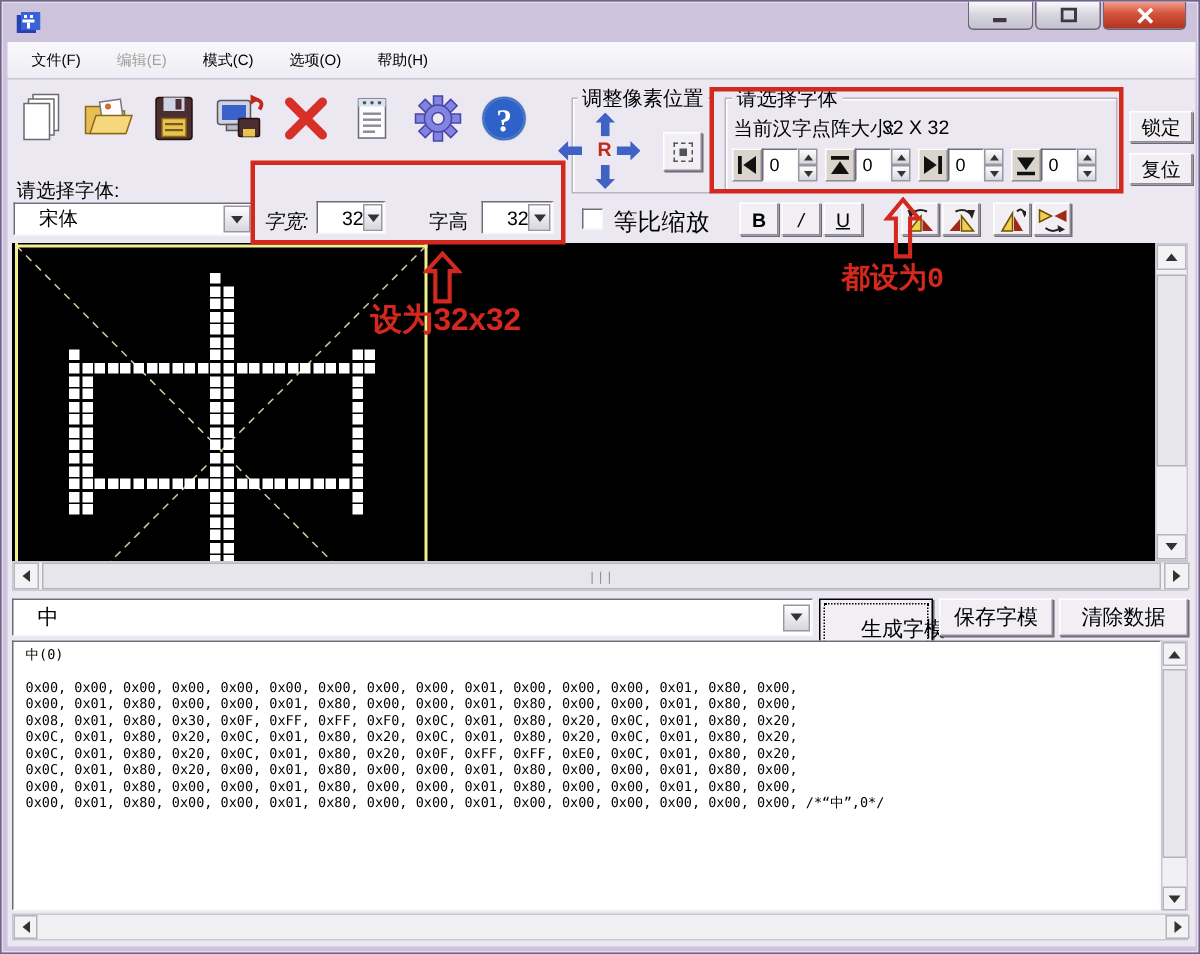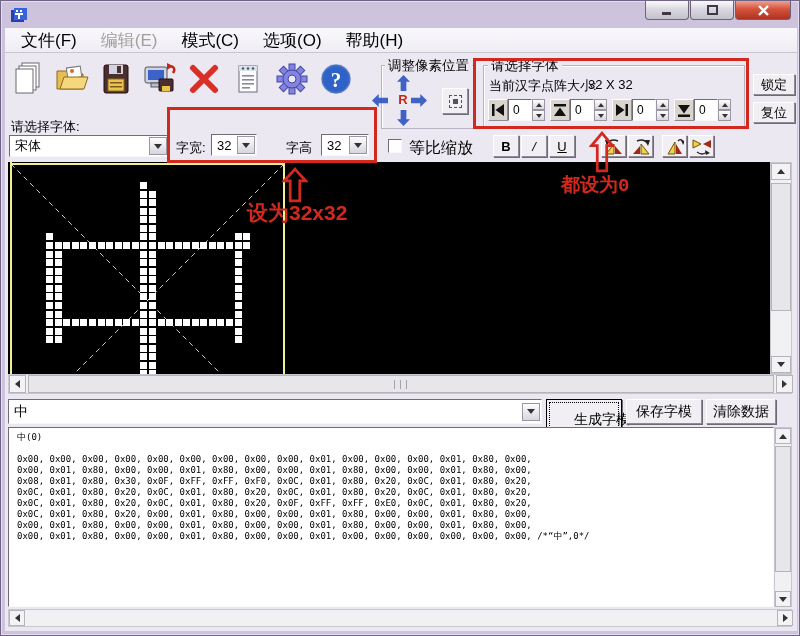--- a/index.html
+++ b/index.html
@@ -13,37 +13,37 @@
   .title-text { font-size:13px; color:#111; letter-spacing:.2px; }
   .winbtns { position:absolute; right:6px; top:-2px; display:flex; }
   .winbtn { height:19px; border:1px solid #6d6478; border-top:none; display:flex;
             align-items:center; justify-content:center; border-radius:0 0 4px 4px; margin-left:1px;
             background:linear-gradient(#fbfbfd,#d9d8e0 45%,#c3c2cd); }
   .winbtn.close { background:linear-gradient(#f0a091,#d5533b 45%,#b03220); }
   
   .menubar { position:absolute; left:4px; top:27px; width:792px; height:25px;
              background:linear-gradient(#f9f8fb,#efedf4); border-bottom:1px solid #cac5d2;
              display:flex; align-items:center; padding-left:4px; }
-  .menu-item { font-size:17px; padding:3px 12px; color:#000; }
+  .menu-item { font-size:10px; padding:3px 12px; color:#000; }
   .menu-item.disabled { color:#a39f9b; }
   
   .panel { position:absolute; left:4px; top:52px; width:792px; height:578px; background:#ebe8f1; }
   .abs { position:absolute; }
   .lbl { font-size:13px; color:#000; white-space:nowrap; }
   
   .tbtn { width:42px; height:44px; display:flex; align-items:center; justify-content:center; background:transparent; }
   
   .btn { background:#f1eff4; border:1px solid #8f8b97; border-top-color:#fff; border-left-color:#fff;
          box-shadow:1px 1px 0 #6e6a76; font-size:13px; display:flex; align-items:center;
          justify-content:center; color:#000; white-space:nowrap; }
   .btn.focused { outline:1px dotted #000; outline-offset:-4px; border:1px solid #000; box-shadow:1px 1px 0 #6e6a76, inset 0 0 0 1px #f1eff4; }
   
   .sunken { background:#fff; border:1px solid #f8f8fc; border-top-color:#6f6b78; border-left-color:#6f6b78; }
   .combo { display:flex; align-items:center; }
-  .combo .val { flex:1; font-size:13px; padding-left:5px; }
+  .combo .val { flex:1; font-size:13px; padding-left:16px; }
   .drop { width:18px; height:18px; margin-right:1px; background:linear-gradient(#fdfdfe,#d8d6de);
           border:1px solid #9a96a2; display:flex; align-items:center; justify-content:center; }
   .tri-dn { width:0; height:0; border-left:4px solid transparent; border-right:4px solid transparent; border-top:5px solid #333; }
   .tri-up { width:0; height:0; border-left:4px solid transparent; border-right:4px solid transparent; border-bottom:5px solid #333; }
   .tri-lf { width:0; height:0; border-top:4px solid transparent; border-bottom:4px solid transparent; border-right:5px solid #333; }
   .tri-rt { width:0; height:0; border-top:4px solid transparent; border-bottom:4px solid transparent; border-left:5px solid #333; }
   
   .groupbox { border:1px solid #b7b3c0; box-shadow:inset 1px 1px 0 #fff; }
   .gb-label { position:absolute; background:#ebe8f1; padding:0 3px; font-size:13.5px; }
   
@@ -199,21 +199,21 @@
     </div>
 
     <div class="abs lbl" style="left:6px; top:65px;">请选择字体:</div>
     <div class="abs sunken combo" style="left:4px; top:82px; width:160px; height:22px;">
       <span class="val">宋体</span>
       <span class="drop">
           <span class="tri-dn"></span>
         </span>
     </div>
 
-    <div class="abs lbl" style="left:171px; top:86px;">字宽:</div>
+    <div class="abs lbl" style="left:171px; top:86px;font-style:italic;">字宽:</div>
     <div class="abs sunken combo" style="left:206px; top:81px; width:46px; height:22px;">
       <span class="val">32</span>
       <span class="drop">
           <span class="tri-dn"></span>
         </span>
     </div>
     <div class="abs lbl" style="left:281px; top:86px;">字高</div>
     <div class="abs sunken combo" style="left:316px; top:81px; width:48px; height:22px;">
       <span class="val">32</span>
       <span class="drop">
@@ -510,21 +510,21 @@
     </div>
 
     <div class="abs sunken combo" style="left:3px; top:346px; width:534px; height:25px;">
       <span class="val" style="font-size:14px;">中</span>
       <span class="drop">
           <span class="tri-dn"></span>
         </span>
     </div>
     <div class="abs btn focused" style="left:541px; top:346px; width:76px; height:42px; font-size:14px;padding-left:36px;">生成字模</div>
     <div class="abs btn" style="left:621px; top:346px; width:76px; height:25px; font-size:14px;">保存字模</div>
-    <div class="abs btn" style="left:701px; top:346px; width:70px; height:25px; font-size:14px;">清除数据</div>
+    <div class="abs btn" style="left:701px; top:346px; width:86px; height:25px; font-size:14px;">清除数据</div>
 
     <div class="abs sunken" style="left:3px; top:374px; width:766px; height:180px; overflow:hidden;">
       <div class="hexout">中(0)
 
 0x00, 0x00, 0x00, 0x00, 0x00, 0x00, 0x00, 0x00, 0x00, 0x01, 0x00, 0x00, 0x00, 0x01, 0x80, 0x00,
 0x00, 0x01, 0x80, 0x00, 0x00, 0x01, 0x80, 0x00, 0x00, 0x01, 0x80, 0x00, 0x00, 0x01, 0x80, 0x00,
 0x08, 0x01, 0x80, 0x30, 0x0F, 0xFF, 0xFF, 0xF0, 0x0C, 0x01, 0x80, 0x20, 0x0C, 0x01, 0x80, 0x20,
 0x0C, 0x01, 0x80, 0x20, 0x0C, 0x01, 0x80, 0x20, 0x0C, 0x01, 0x80, 0x20, 0x0C, 0x01, 0x80, 0x20,
 0x0C, 0x01, 0x80, 0x20, 0x0C, 0x01, 0x80, 0x20, 0x0F, 0xFF, 0xFF, 0xE0, 0x0C, 0x01, 0x80, 0x20,
 0x0C, 0x01, 0x80, 0x20, 0x00, 0x01, 0x80, 0x00, 0x00, 0x01, 0x80, 0x00, 0x00, 0x01, 0x80, 0x00,

